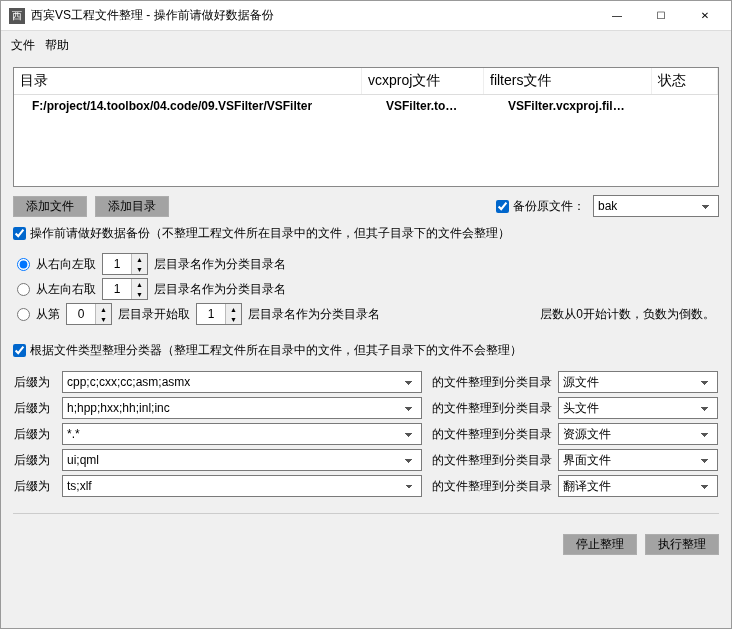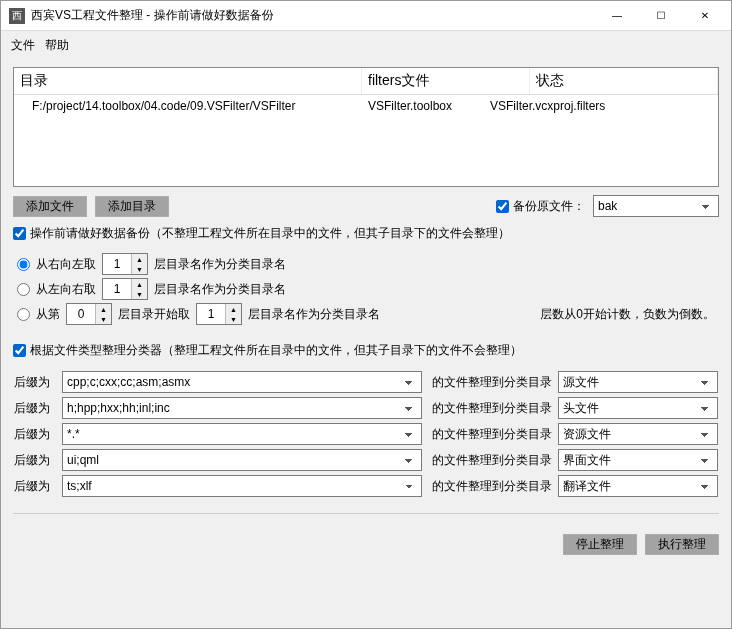--- a/index.html
+++ b/index.html
@@ -74,24 +74,25 @@
   }
   .listhdr > div {
     padding: 4px 6px;
     border-right: 1px solid #eee;
   }
   .listrow {
     display: flex;
     font-size: 12px;
   }
   .listrow > div {
-    padding: 4px 6px;
+    padding: 4px 24px;
     overflow: hidden;
     white-space: nowrap;
     text-overflow: ellipsis;
+    font-weight: bold;
   }
   .col-dir { width: 348px; }
   .col-vcx { width: 122px; }
   .col-fil { width: 168px; }
   .col-st  { flex:1; }
   .row-btns {
     display: flex;
     align-items: center;
     gap: 8px;
   }
@@ -166,20 +167,21 @@
   <div class="menubar">
     <span>文件</span>
     <span>帮助</span>
   </div>
 
   <div class="content">
 
     <div class="listbox">
       <div class="listhdr">
         <div class="col-dir">目录</div>
+        <div class="col-vcx">vcxproj文件</div>
         <div class="col-fil">filters文件</div>
         <div class="col-st">状态</div>
       </div>
       <div class="listrow">
         <div class="col-dir" style="padding-left:18px;">F:/project/14.toolbox/04.code/09.VSFilter/VSFilter</div>
         <div class="col-vcx">VSFilter.toolbox</div>
         <div class="col-fil">VSFilter.vcxproj.filters</div>
         <div class="col-st"></div>
       </div>
     </div>

